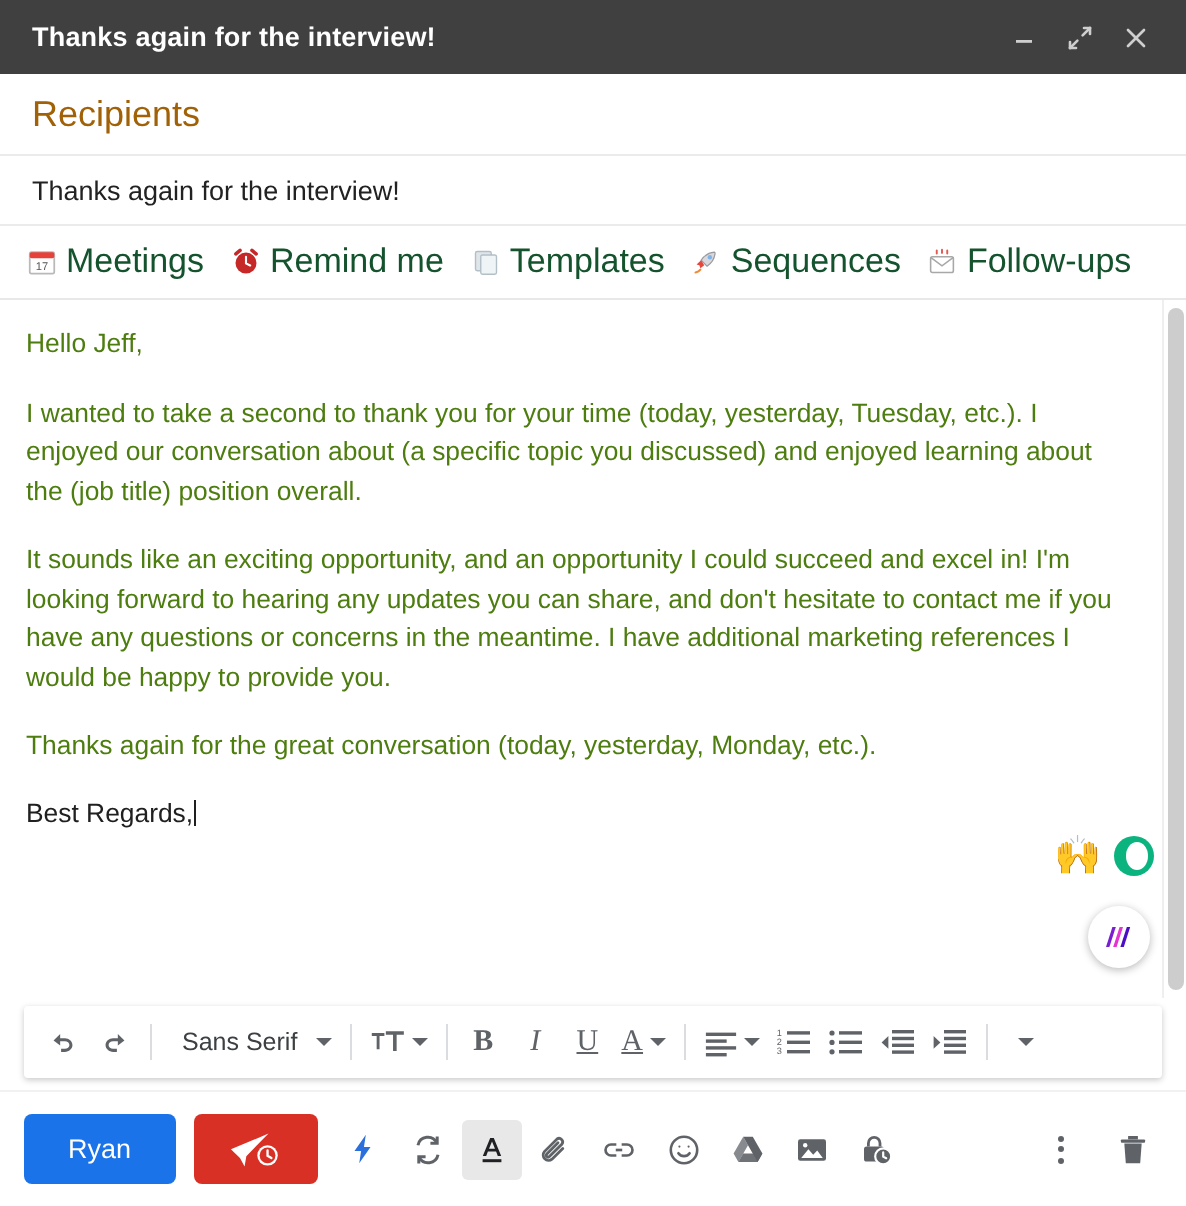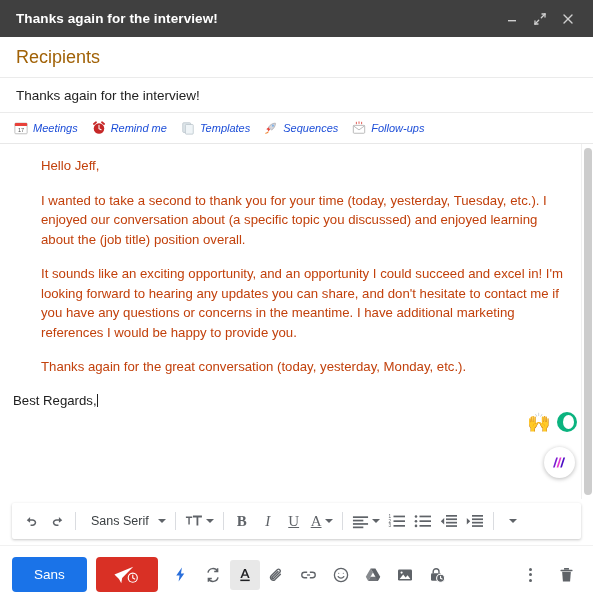--- a/index.html
+++ b/index.html
@@ -55,41 +55,40 @@
     display: flex; align-items: center;
     padding: 8px 16px 8px 14px;
     gap: 14px;
     border-bottom: 1px solid #e8e8e8;
     flex: 0 0 auto;
   }
   .plugin-item {
     display: flex; align-items: center; gap: 5px;
     cursor: pointer;
   }
-  .plugin-label { font-size: 11px; color: #1d4ed8; font-style: italic; }
+  .plugin-label { font-size: 17px; color: #14532d; }
   .plugin-ico { width: 14px; height: 14px; display: block; flex: 0 0 auto; }
 
   
   .body-wrap {
     flex: 1 1 auto;
     position: relative;
     overflow: hidden;
     background: #fff;
   }
   .body-scroll {
     position: absolute; inset: 0 12px 0 0;
     padding: 12px 16px 10px 13px;
     overflow: hidden;
   }
   .body-p {
     font-size: 13.2px;
-    color: #c2410c;
+    color: #4d7c0f;
     line-height: 1.48;
     margin-bottom: 15px;
-    margin-left: 28px;
   }
   .body-p:last-child { margin-bottom: 0; }
   .sig-line { font-size: 13.2px; color: #202020; line-height: 1.42; }
   .caret {
     display: inline-block; width: 1px; height: 13px;
     background: #202020; vertical-align: -2px;
     margin-left: 0px;
   }
 
   
@@ -425,21 +424,21 @@
 
       <div class="fmt-btn">
         <span class="tri-down"></span>
       </div>
 
     </div>
   </div>
 
   <div class="action-bar">
 
-    <button class="send-btn">Sans</button>
+    <button class="send-btn">Ryan</button>
 
     <div class="sched-btn">
       <svg width="27" height="22" viewBox="0 0 28 22">
         <path d="M1.5 10.6 L21 2.5 L9.5 14.2 L8.6 19.6 L6.2 15.2 Z" fill="#fff"></path>
         <circle cx="20.5" cy="13.8" r="5.3" fill="#fff"></circle>
         <circle cx="20.5" cy="13.8" r="4.1" fill="#d93025"></circle>
         <path d="M20.5 11.2 L20.5 14 L22.5 15.2" stroke="#fff" stroke-width="1.2" fill="none" stroke-linecap="round"></path>
       </svg>
     </div>
 

